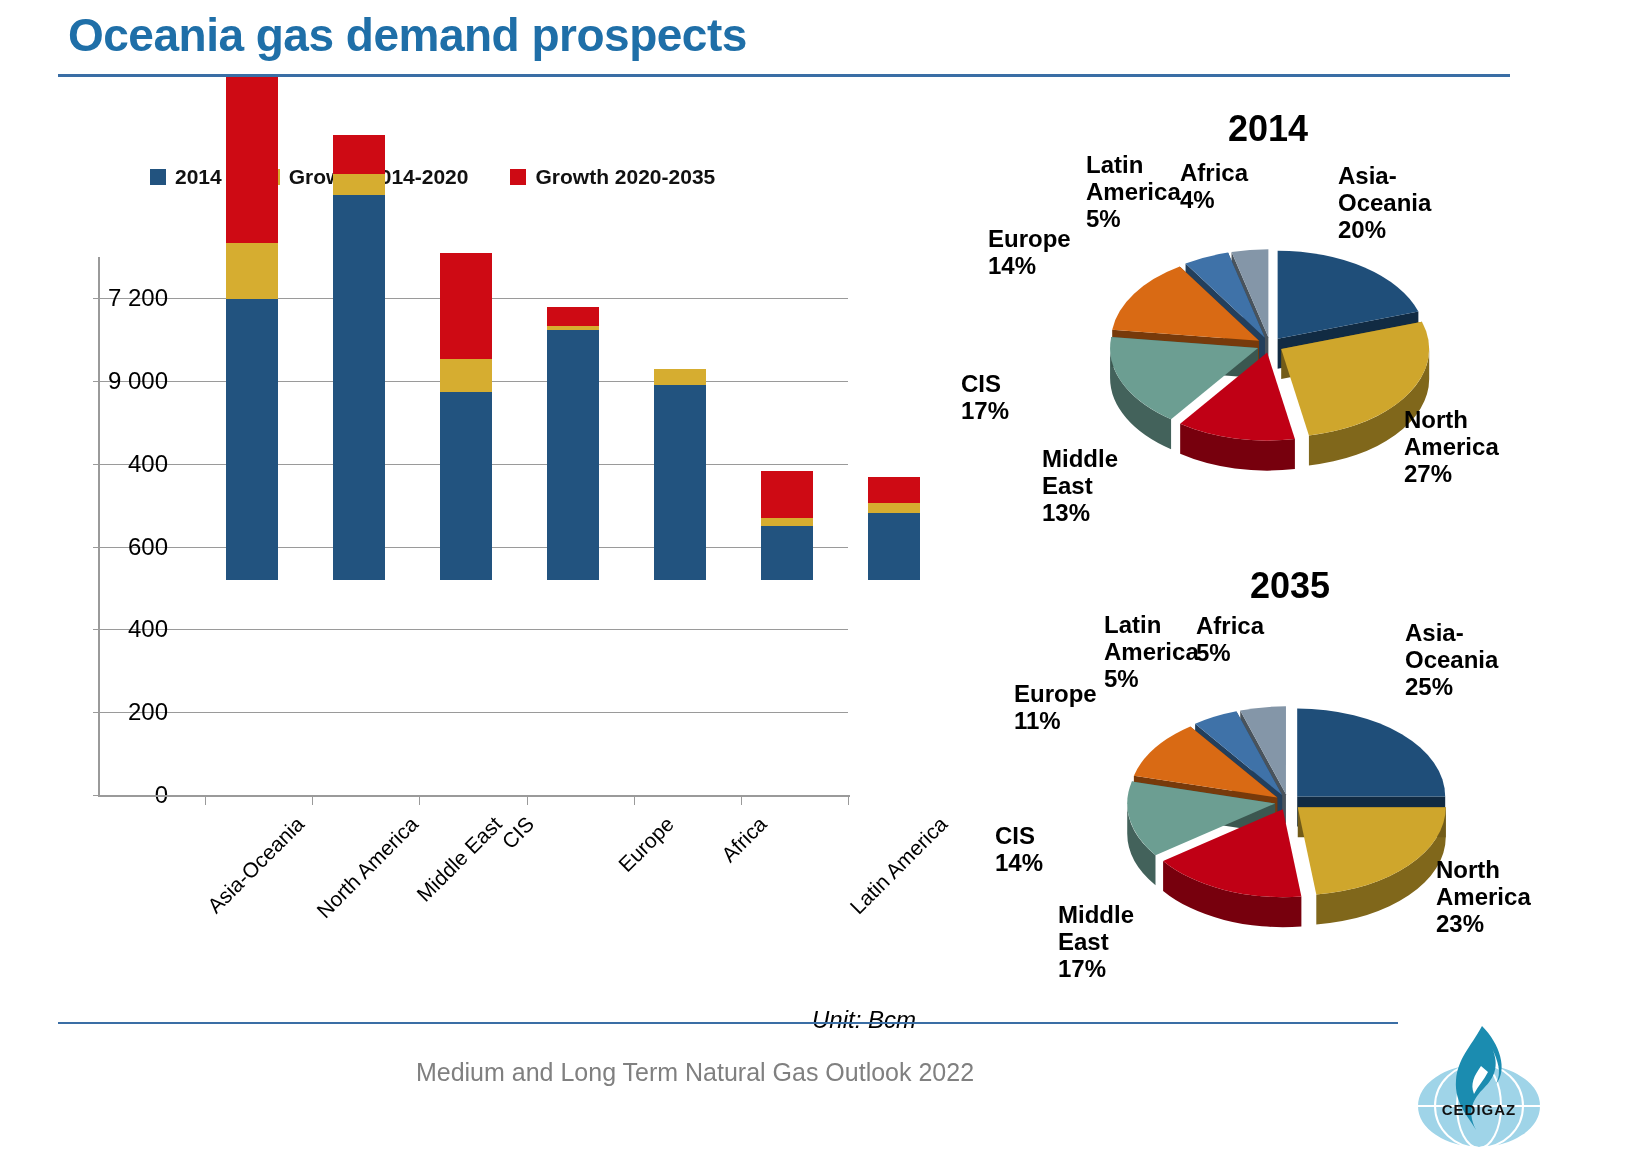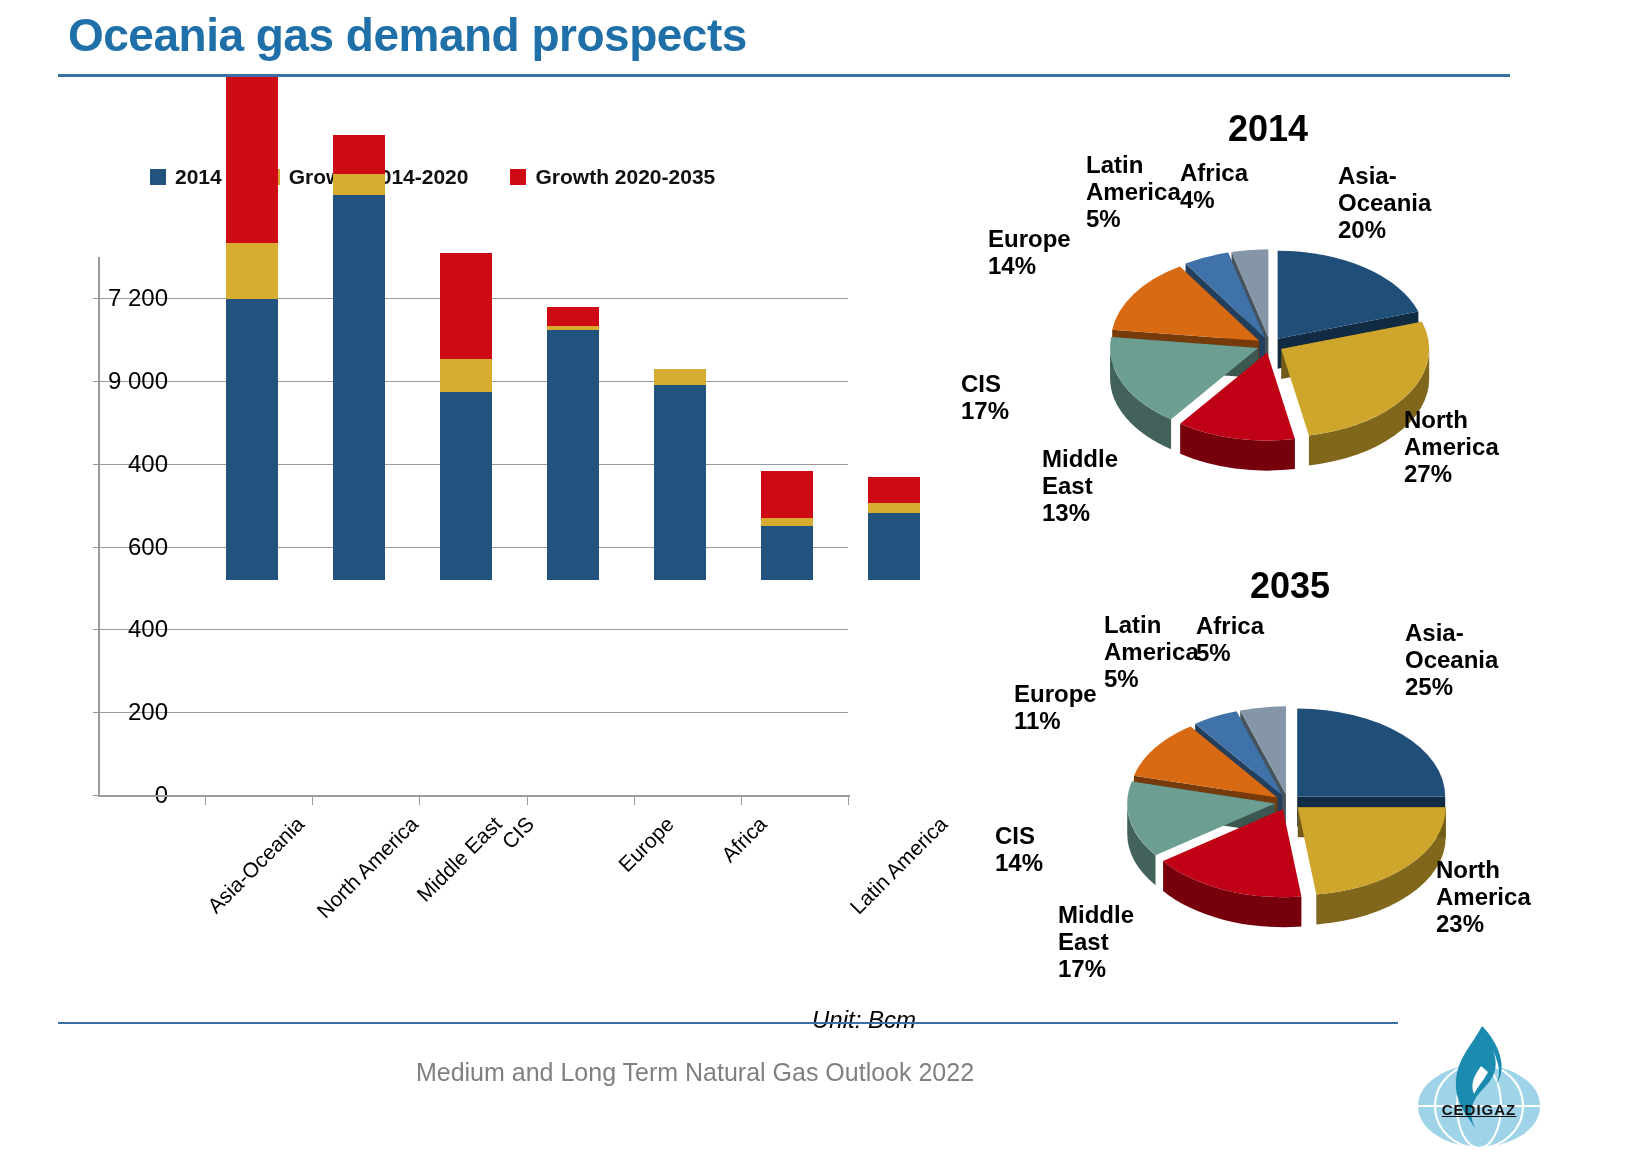--- a/index.html
+++ b/index.html
@@ -65,21 +65,21 @@
   #footer-rule{
     position:absolute;left:58px;top:1022px;width:1340px;height:2px;background:#3a6ea5;
   }
   #footer-text{
     position:absolute;left:0;top:1058px;width:1390px;text-align:center;
     font-size:25px;color:#808080;
   }
   #logo{position:absolute;left:1404px;top:1018px;width:150px;height:140px;}
   #logo-word{
     position:absolute;left:1404px;top:1101px;width:150px;text-align:center;
-    font-size:15px;font-weight:bold;color:#111;letter-spacing:1px;text-decoration:underline;
+    font-size:15px;font-weight:bold;color:#111;letter-spacing:1px;
   }
 </style>
 </head>
 <body>
 
 <div id="slide-title">Oceania gas demand prospects</div>
 <div id="title-rule"></div>
 
 <div id="bar-chart">
 

